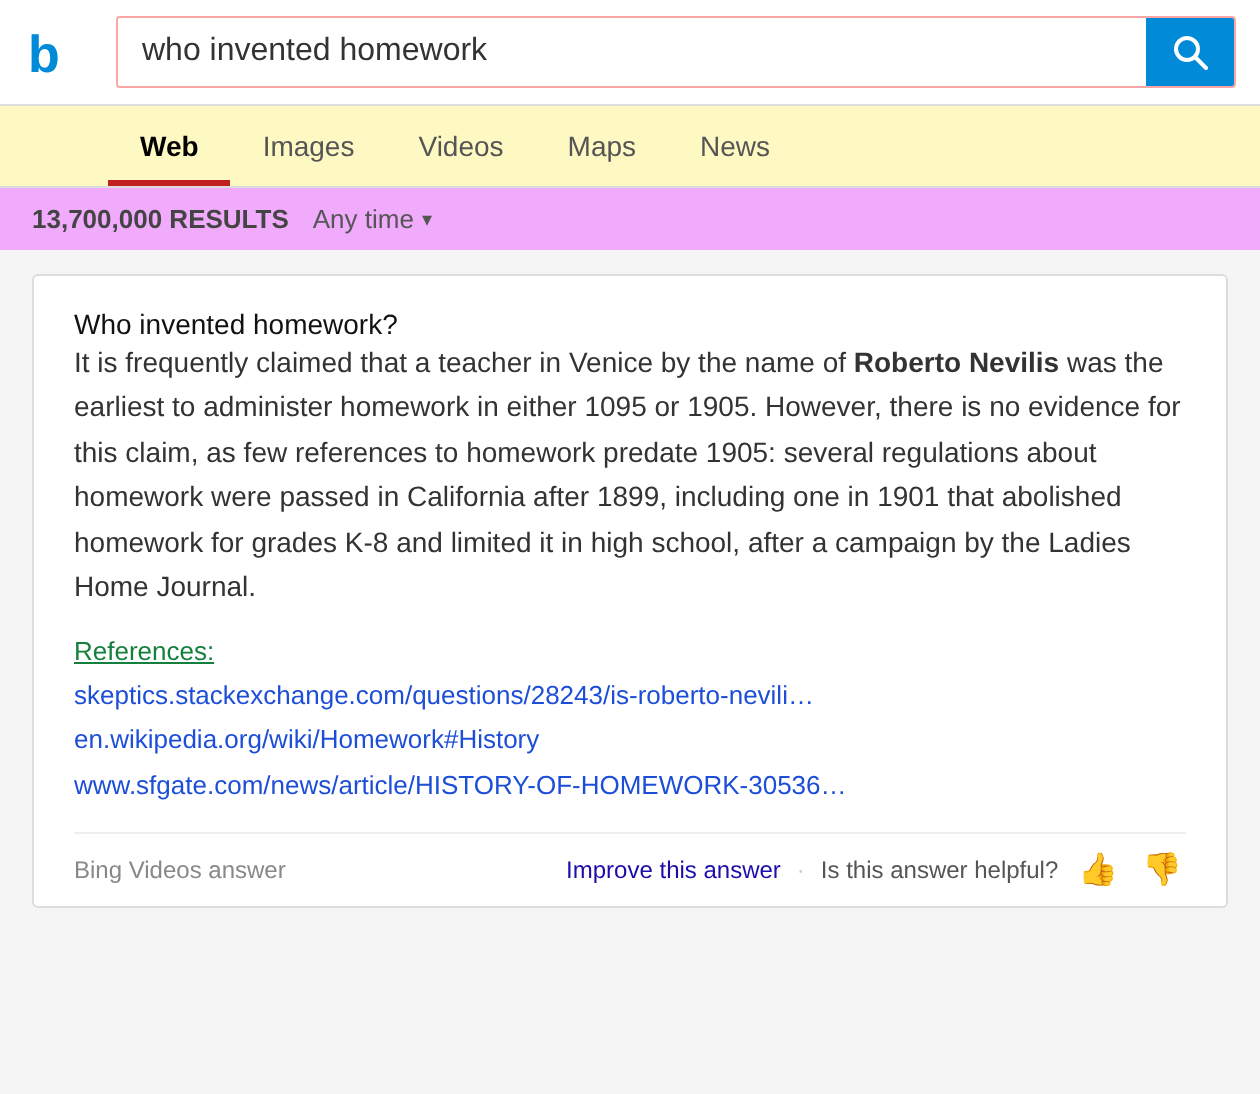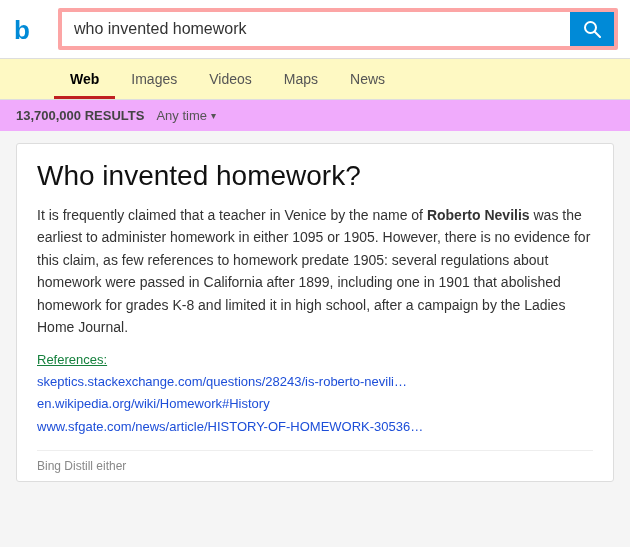--- a/index.html
+++ b/index.html
@@ -22,21 +22,21 @@
       gap: 10px;
     }
     .bing-logo {
       width: 36px;
       height: 36px;
       flex-shrink: 0;
     }
     .search-bar {
       display: flex;
       flex: 1;
-      border: 4px solid #fca5a5;
+      border: 1px solid #fca5a5;
       border-radius: 2px;
       overflow: hidden;
     }
     .search-input {
       flex: 1;
       border: none;
       outline: none;
       padding: 8px 12px;
       font-size: 16px;
       color: #333;
@@ -114,24 +114,23 @@
     }
 
     
     .answer-card {
       background: #fff;
       border: 1px solid #ddd;
       border-radius: 3px;
       padding: 16px 20px 0 20px;
     }
     .answer-title {
-      font-size: 28px;
+      font-size: 14px;
       font-weight: normal;
       color: #111;
-      margin-bottom: 12px;
     }
     .answer-body {
       font-size: 14px;
       line-height: 1.6;
       color: #333;
       margin-bottom: 14px;
     }
     .answer-body strong {
       font-weight: bold;
     }
@@ -237,17 +236,24 @@
     </div>
 
     <div class="references-section">
       <div class="references-label">References:</div>
       <a class="reference-link" href="#">skeptics.stackexchange.com/questions/28243/is-roberto-nevili…</a>
       <a class="reference-link" href="#">en.wikipedia.org/wiki/Homework#History</a>
       <a class="reference-link" href="#">www.sfgate.com/news/article/HISTORY-OF-HOMEWORK-30536…</a>
     </div>
 
     <div class="card-footer">
-      <span class="footer-left">Bing Distill either</span>
+      <span class="footer-left">Bing Videos answer</span>
+      <div class="footer-right">
+        <a class="footer-link" href="#">Improve this answer</a>
+        <span class="separator">·</span>
+        <span>Is this answer helpful?</span>
+        <button class="thumb-btn" title="Yes">👍</button>
+        <button class="thumb-btn" title="No">👎</button>
+      </div>
     </div>
 
   </div>
 </div>
 
 </body></html>

